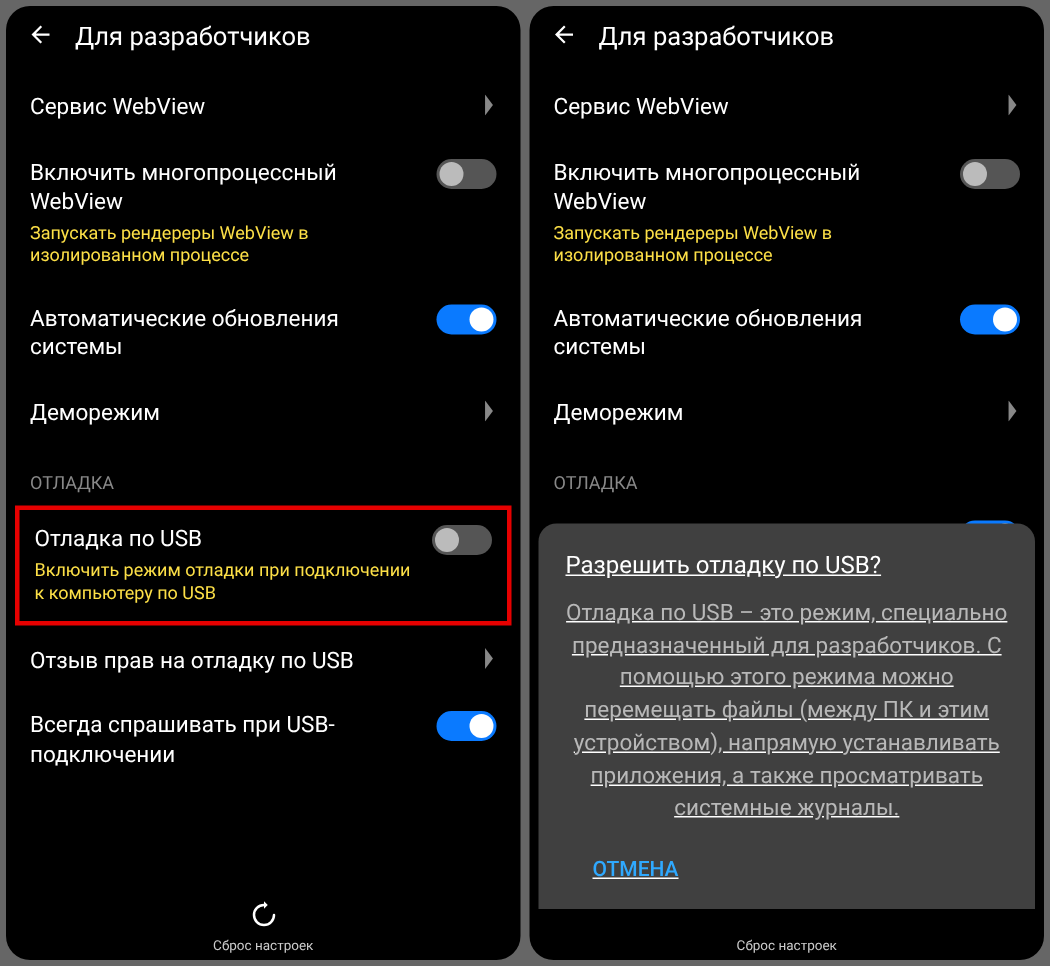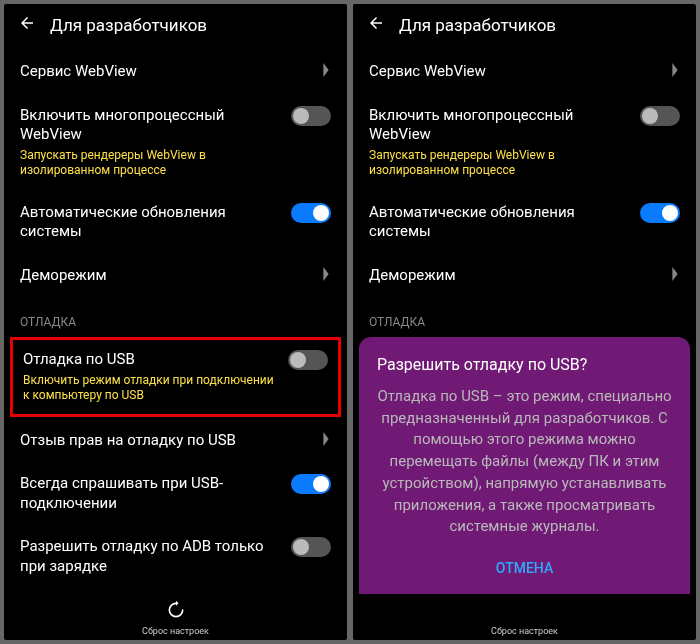--- a/index.html
+++ b/index.html
@@ -8,21 +8,21 @@
     font-family: -apple-system, BlinkMacSystemFont, "Segoe UI", Roboto, Arial, sans-serif;
     width: 700px;
     height: 644px;
     display: flex;
     gap: 6px;
     padding: 4px;
   }
   .phone {
     flex: 1;
     background: #000;
-    border-radius: 2px;
+    border-radius: 16px;
     overflow: hidden;
     display: flex;
     flex-direction: column;
     position: relative;
     color: #fff;
   }
   .header {
     display: flex;
     align-items: center;
     padding: 10px 14px 14px 14px;
@@ -65,27 +65,28 @@
   .highlight-box .row { padding: 10px 10px; }
   .bottom-bar {
     display: flex; flex-direction: column; align-items: center;
     padding: 6px 0 4px 0;
     text-align: right;
   }
   .reset-icon svg { width: 20px; height: 20px; stroke: #fff; fill: none; stroke-width: 2; }
   .bottom-label { font-size: 9px; color: #ccc; margin-top: 2px; }
   .dialog-overlay {
     position: absolute; left: 0; right: 0; bottom: 34px;
-    background: #701a75; border-radius: 12px 12px 0 0;
+    background: #404040; border-radius: 12px 12px 0 0;
     padding: 18px 18px 10px 18px;
-    margin: 12px 6px;
+    margin: 0 6px;
+    text-decoration: underline;
   }
   .dialog-title { font-size: 16px; color: #fff; margin-bottom: 12px; }
   .dialog-body { font-size: 15px; color: #b8b8b8; line-height: 1.45; margin-bottom: 14px; text-align: center; }
-  .dialog-actions { display: flex; justify-content: center; }
+  .dialog-actions { display: flex; justify-content: space-between; }
   .dialog-btn {
     color: #2fa9ff; font-size: 14px; font-weight: 500;
     padding: 8px 18px; cursor: pointer;
   }
   .btn-highlight { border: 3px solid #e60000; padding: 5px 16px; }
 </style>
 </head>
 <body>
 
 <div class="phone">
@@ -153,26 +154,20 @@
           </svg></span>
     </div>
 
     <div class="row">
       <div class="row-text">
           <div class="row-title">Всегда спрашивать при USB-подключении</div>
         </div>
       <div class="toggle on"></div>
     </div>
 
-    <div class="row">
-      <div class="row-text">
-          <div class="row-title">Разрешить отладку по ADB только при зарядке</div>
-        </div>
-      <div class="toggle off"></div>
-    </div>
 
     <div class="row">
       
     </div>
 
   </div>
   <div class="bottom-bar">
     <span class="reset-icon">
       <svg viewBox="0 0 24 24">
           <path d="M12 4a8 8 0 1 0 8 8" stroke-linecap="round"></path>

